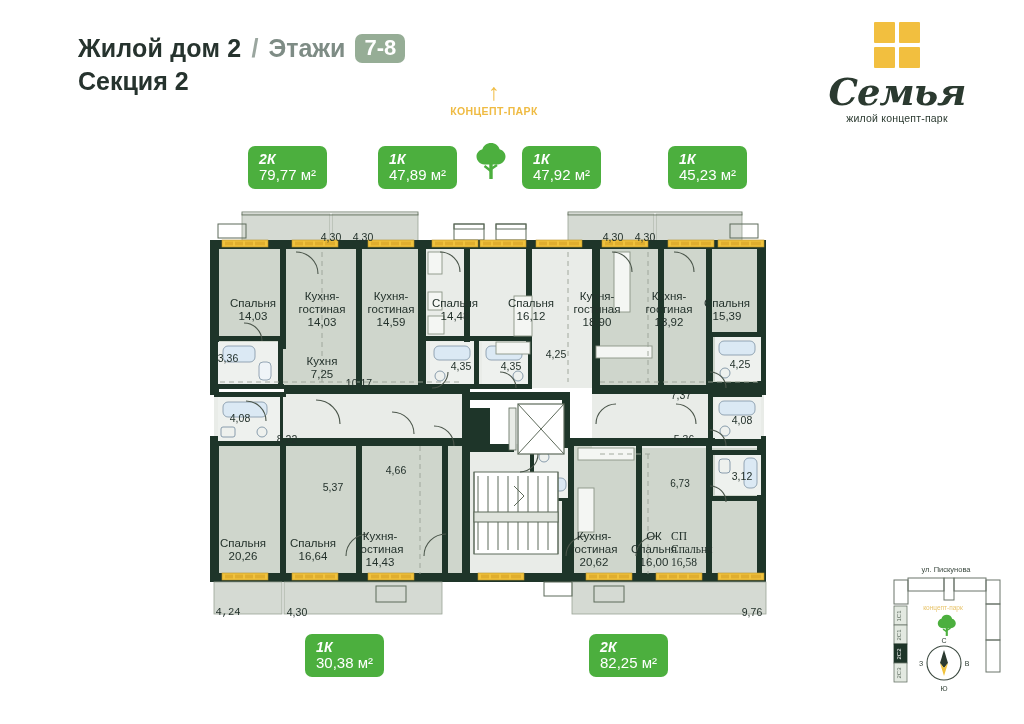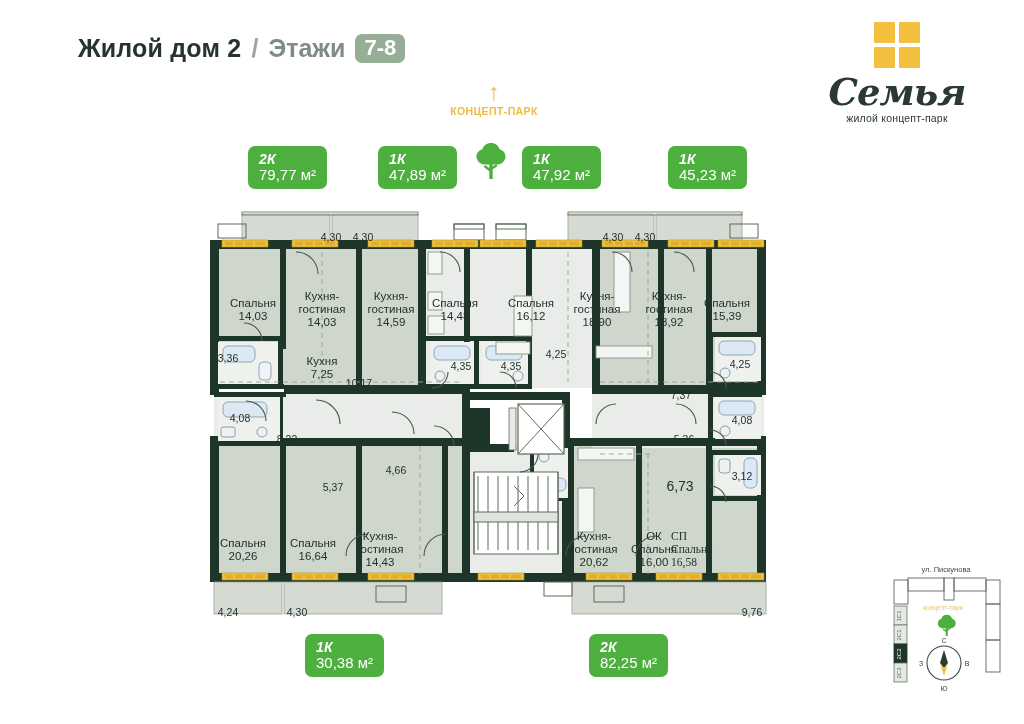--- a/index.html
+++ b/index.html
@@ -59,20 +59,21 @@
 
 <div class="root">
 
   <div id="header">
     <div class="hline">
       <span class="h-title">Жилой дом 2</span>
       <span class="h-sep">/</span>
       <span class="h-sub">Этажи</span>
       <span class="h-badge">7-8</span>
     </div>
+    <div class="h-line2">Секция 2</div>
   </div>
 
   <div id="logo">
     <div class="logo-sq">
       <i></i>
         <i></i>
         <i></i>
         <i></i>
     </div>
     <div class="logo-word">Семья</div>
@@ -418,19 +419,19 @@
     <div style="position: absolute; left: 261px; top: 433px; width: 52px; text-align: center; font-size: 10.5px; color: rgb(35, 49, 43);">8,22</div>
     <div style="position: absolute; left: 333px; top: 377px; width: 52px; text-align: center; font-size: 10.5px; color: rgb(35, 49, 43);">10,17</div>
     <div style="position: absolute; left: 435px; top: 360px; width: 52px; text-align: center; font-size: 10.5px; color: rgb(35, 49, 43);">4,35</div>
     <div style="position: absolute; left: 485px; top: 360px; width: 52px; text-align: center; font-size: 10.5px; color: rgb(35, 49, 43);">4,35</div>
     <div style="position: absolute; left: 530px; top: 348px; width: 52px; text-align: center; font-size: 10.5px; color: rgb(35, 49, 43);">4,25</div>
     <div style="position: absolute; left: 655px; top: 377px; width: 52px; text-align: center; font-size: 10.5px; color: rgb(35, 49, 43); margin-top: 12px;">7,37</div>
     <div style="position: absolute; left: 714px; top: 358px; width: 52px; text-align: center; font-size: 10.5px; color: rgb(35, 49, 43);">4,25</div>
     <div style="position: absolute; left: 716px; top: 414px; width: 52px; text-align: center; font-size: 10.5px; color: rgb(35, 49, 43);">4,08</div>
     <div style="position: absolute; left: 716px; top: 470px; width: 52px; text-align: center; font-size: 10.5px; color: rgb(35, 49, 43);">3,12</div>
     <div style="position: absolute; left: 658px; top: 433px; width: 52px; text-align: center; font-size: 10.5px; color: rgb(35, 49, 43);">5,36</div>
-    <div style="position: absolute; left: 654px; top: 478px; width: 52px; text-align: center; font-size: 14px; color: rgb(35, 49, 43);">6,73</div>
+    <div style="position: absolute; left: 654px; top: 478px; width: 52px; text-align: center; font-size: 10px; color: rgb(35, 49, 43);">6,73</div>
     <div style="position: absolute; left: 370px; top: 464px; width: 52px; text-align: center; font-size: 10.5px; color: rgb(35, 49, 43);">4,66</div>
     <div style="position: absolute; left: 307px; top: 481px; width: 52px; text-align: center; font-size: 10.5px; color: rgb(35, 49, 43);">5,37</div>
-    <div style="position: absolute; left: 202px; top: 606px; width: 52px; text-align: center; font-size: 10.5px; color: rgb(35, 49, 43);">4,24</div>
+    <div style="position: absolute; left: 202px; top: 606px; width: 52px; text-align: center; font-size: 10.5px; color: rgb(35, 49, 43); font-family: Liberation Mono, monospace;">4,24</div>
     <div style="position: absolute; left: 271px; top: 606px; width: 52px; text-align: center; font-size: 10.5px; color: rgb(35, 49, 43);">4,30</div>
     <div style="position: absolute; left: 726px; top: 606px; width: 52px; text-align: center; font-size: 10.5px; color: rgb(35, 49, 43);">9,76</div>
   </div>
 
 </body></html>

